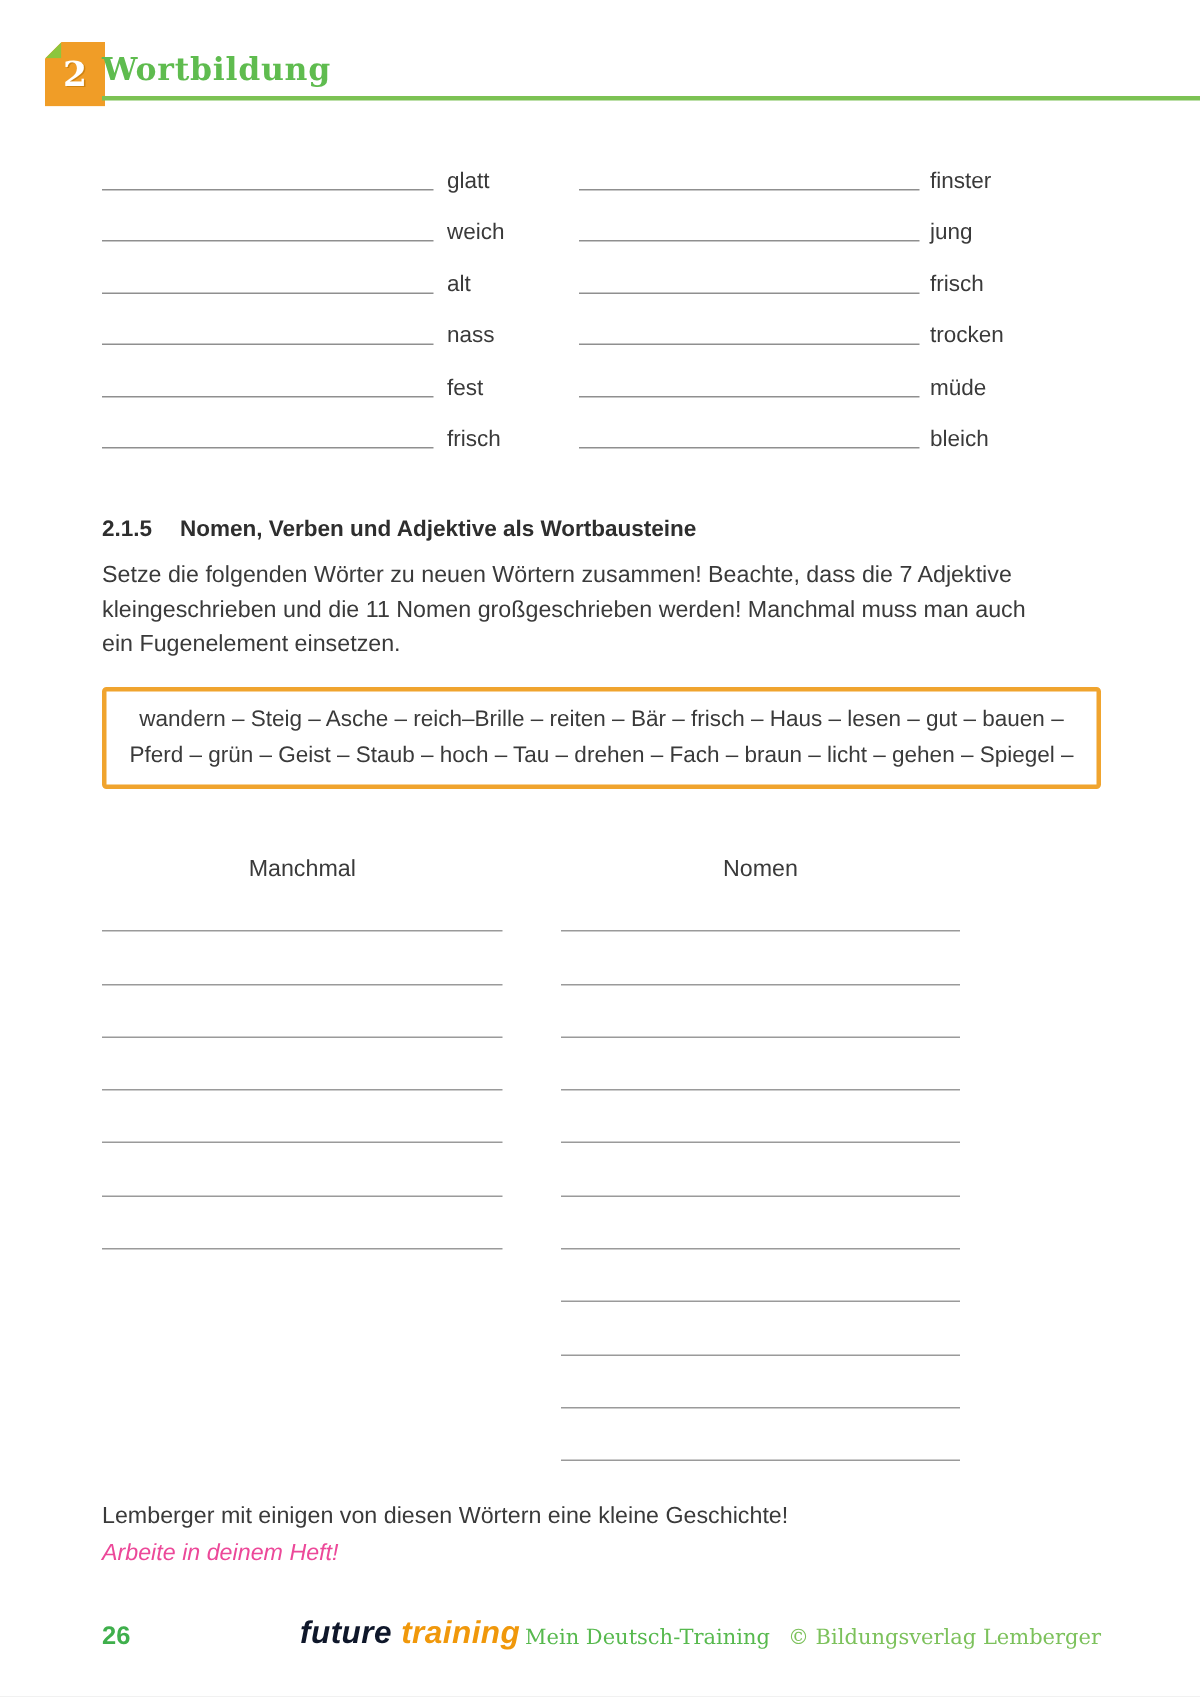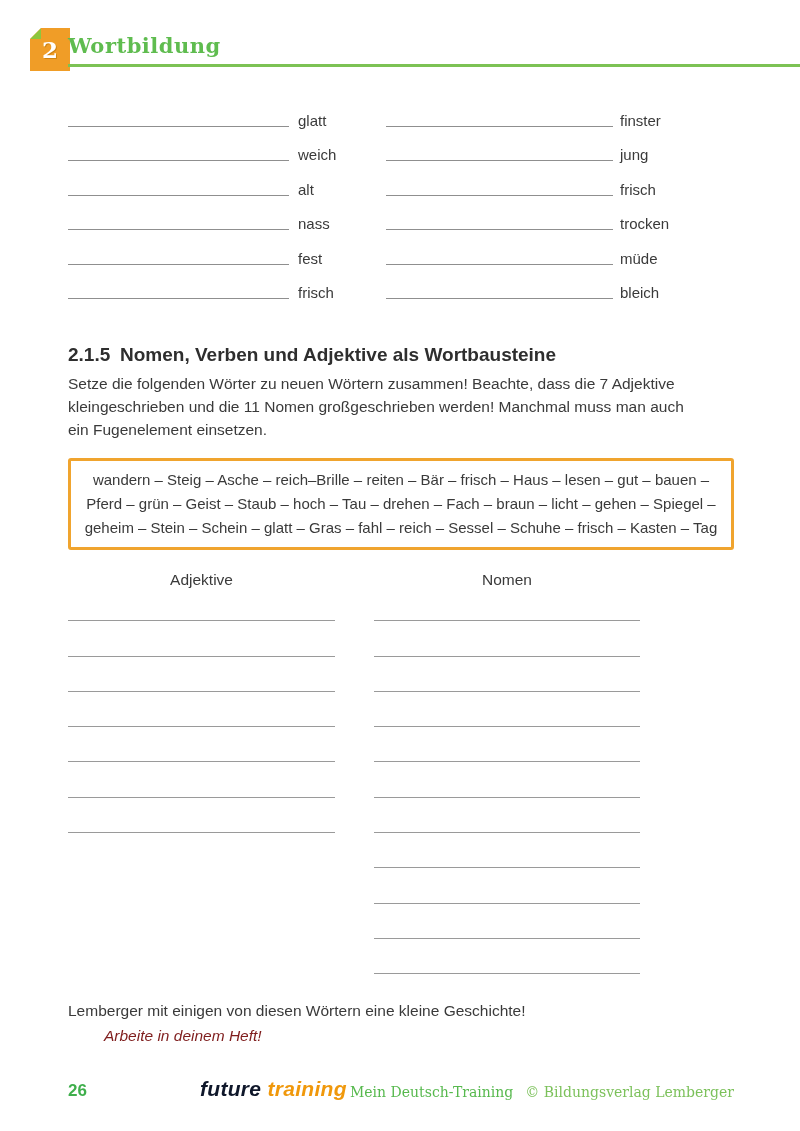--- a/index.html
+++ b/index.html
@@ -39,21 +39,21 @@
   .blank { position:absolute; bottom:3px; border-bottom:1px solid #8f8f8f; }
   .blank-l { left:0; width:221px; }
   .blank-r { left:318px; width:227px; }
   .word { position:absolute; bottom:2px; font-size:15px; line-height:1; color:#3a3a3a; }
   .word-l { left:230px; }
   .word-r { left:552px; }
 
   
   .section-heading {
     position:absolute; left:68px; top:344px;
-    font-size:19px; font-weight:bold; color:#2e2e2e;
+    font-size:15px; font-weight:bold; color:#2e2e2e;
   }
   .section-number { display:inline-block; width:52px; }
   .instructions {
     position:absolute; left:68px; top:372px; width:640px;
     font-size:15.5px; line-height:23px; color:#3a3a3a;
   }
 
   
   .word-box {
     position:absolute; left:68px; top:458px; width:666px; box-sizing:border-box;
@@ -66,21 +66,21 @@
   .col-header { position:absolute; top:571px; font-size:15.5px; text-align:center; color:#3a3a3a; }
   .col-header-adj { left:68px; width:267px; }
   .col-header-nom { left:374px; width:266px; }
   .lines-col { position:absolute; top:586px; }
   .lines-adj { left:68px; width:267px; }
   .lines-nom { left:374px; width:266px; }
   .rule-line { height:34.3px; border-bottom:1px solid #9a9a9a; }
 
   
   .closing-1 { position:absolute; left:68px; top:1002px; font-size:15.5px; color:#3a3a3a; }
-  .closing-2 { position:absolute; left:68px; top:1027px; font-size:15.5px; font-style:italic; color:#7f1d1d;margin-left:36px; }
+  .closing-2 { position:absolute; left:68px; top:1027px; font-size:15.5px; font-style:italic; color:#ec4899; }
 
   
   .footer-page {
     position:absolute; left:68px; top:1081px;
     font-family:Liberation Sans, sans-serif; font-weight:bold; font-size:17px; color:#3FAF4C;
   }
   .footer-brand {
     position:absolute; left:200px; top:1077px;
     font-size:21px; font-style:italic; font-weight:bold; letter-spacing:.3px;
   }
@@ -147,24 +147,23 @@
 
   <div class="section-heading">
     <span class="section-number">2.1.5</span><span>Nomen, Verben und Adjektive als Wortbausteine</span>
   </div>
 
   <div class="instructions">Setze die folgenden Wörter zu neuen Wörtern zusammen! Beachte, dass die 7 Adjektive kleingeschrieben und die 11 Nomen großgeschrieben werden! Manchmal muss man auch ein Fugenelement einsetzen.</div>
 
   <div class="word-box" id="word-box" style="border-color: rgb(240, 164, 46);">
       <div class="box-line">wandern – Steig – Asche – reich–Brille – reiten – Bär – frisch – Haus – lesen – gut – bauen –</div>
       <div class="box-line">Pferd – grün – Geist – Staub – hoch – Tau – drehen – Fach – braun – licht – gehen – Spiegel –</div>
-      <div class="box-line">geheim – Stein – Schein – glatt – Gras – fahl – reich – Sessel – Schuhe – frisch – Kasten – Tag</div>
     </div>
 
-  <div class="col-header col-header-adj">Adjektive</div>
+  <div class="col-header col-header-adj">Manchmal</div>
   <div class="col-header col-header-nom">Nomen</div>
 
   <div class="lines-col lines-adj" id="adjektive-lines">
       <div class="rule-line"></div>
       <div class="rule-line"></div>
       <div class="rule-line"></div>
       <div class="rule-line"></div>
       <div class="rule-line"></div>
       <div class="rule-line"></div>
       <div class="rule-line"></div>

